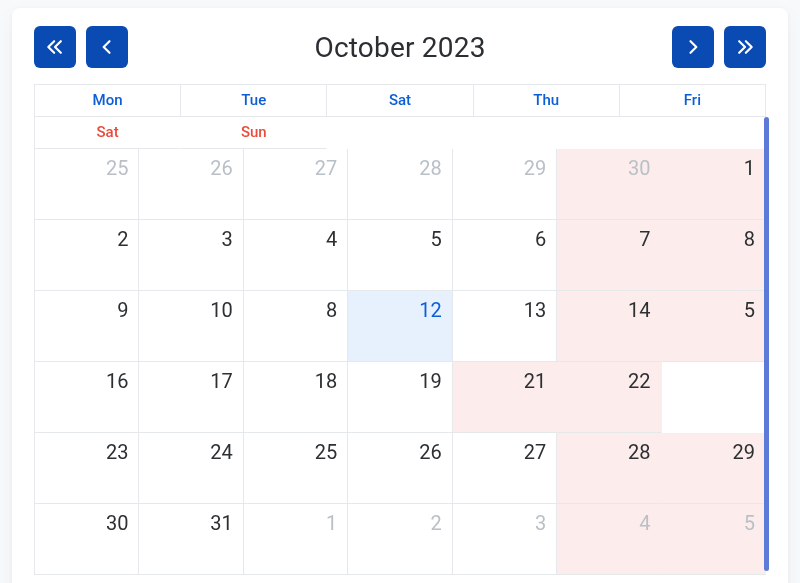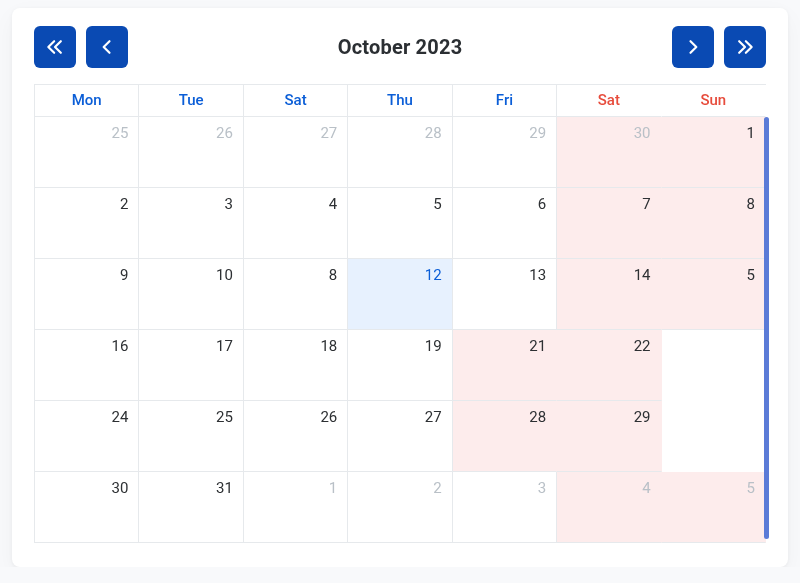--- a/index.html
+++ b/index.html
@@ -29,47 +29,47 @@
   .nav-group{display:flex;gap:10px}
   .nav-btn{
     width:42px;height:42px;
     background:var(--blue);
     border-radius:6px;
     display:flex;align-items:center;justify-content:center;
     cursor:pointer;color:#fff
   }
   .nav-btn svg{stroke:#fff;stroke-width:2.6;fill:none;stroke-linecap:round;stroke-linejoin:round}
   .title{
-    font-size:20px;font-weight:700;color:var(--header-text);letter-spacing:.2px
+    font-size:28px;font-weight:400;color:var(--header-text);letter-spacing:.2px
   }
   .calendar{
     position:relative;
     border:1px solid var(--grid);
     border-right:none;
     border-bottom:none;
     display:flex;flex-direction:column
   }
-  .dow-row{display:grid;grid-template-columns:repeat(7,1fr)}
+  .dow-row{display:grid;grid-template-columns:repeat(5,1fr)}
   .dow{
     border-right:1px solid var(--grid);
     border-bottom:1px solid var(--grid);
     text-align:center;
     font-size:15px;font-weight:500;
     padding:6px 0 7px;
     color:var(--blue-text)
   }
   .dow.weekend{color:var(--red)}
   .dow:nth-child(n+6){border-right-color:transparent}
   .week{display:grid;grid-template-columns:repeat(7,1fr)}
   .cell{
     height:70px;
     border-right:1px solid var(--grid);
     border-bottom:1px solid var(--grid);
     position:relative;
-    font-size:15px;
+    font-size:20px;
     color:#2d3033;
     background:#fff;
     cursor:pointer
   }
   .cell .num{position:absolute;right:10px;top:7px}
   .cell.out{color:var(--muted)}
   .cell.weekend{background:var(--weekend);border-right-color:transparent}
   .cell.today{background:var(--today);color:var(--blue-text);font-weight:400}
   .scrollbar{
     position:absolute;top:32px;bottom:4px;right:-3px;width:5px;
@@ -205,20 +205,23 @@
           </div>
           <div class="cell weekend">
             <span class="num">21</span>
           </div>
           <div class="cell weekend">
             <span class="num">22</span>
           </div>
         </div>
         <div class="week">
           <div class="cell">
+            <span class="num">23</span>
+          </div>
+          <div class="cell">
             <span class="num">24</span>
           </div>
           <div class="cell">
             <span class="num">25</span>
           </div>
           <div class="cell">
             <span class="num">26</span>
           </div>
           <div class="cell">
             <span class="num">27</span>

